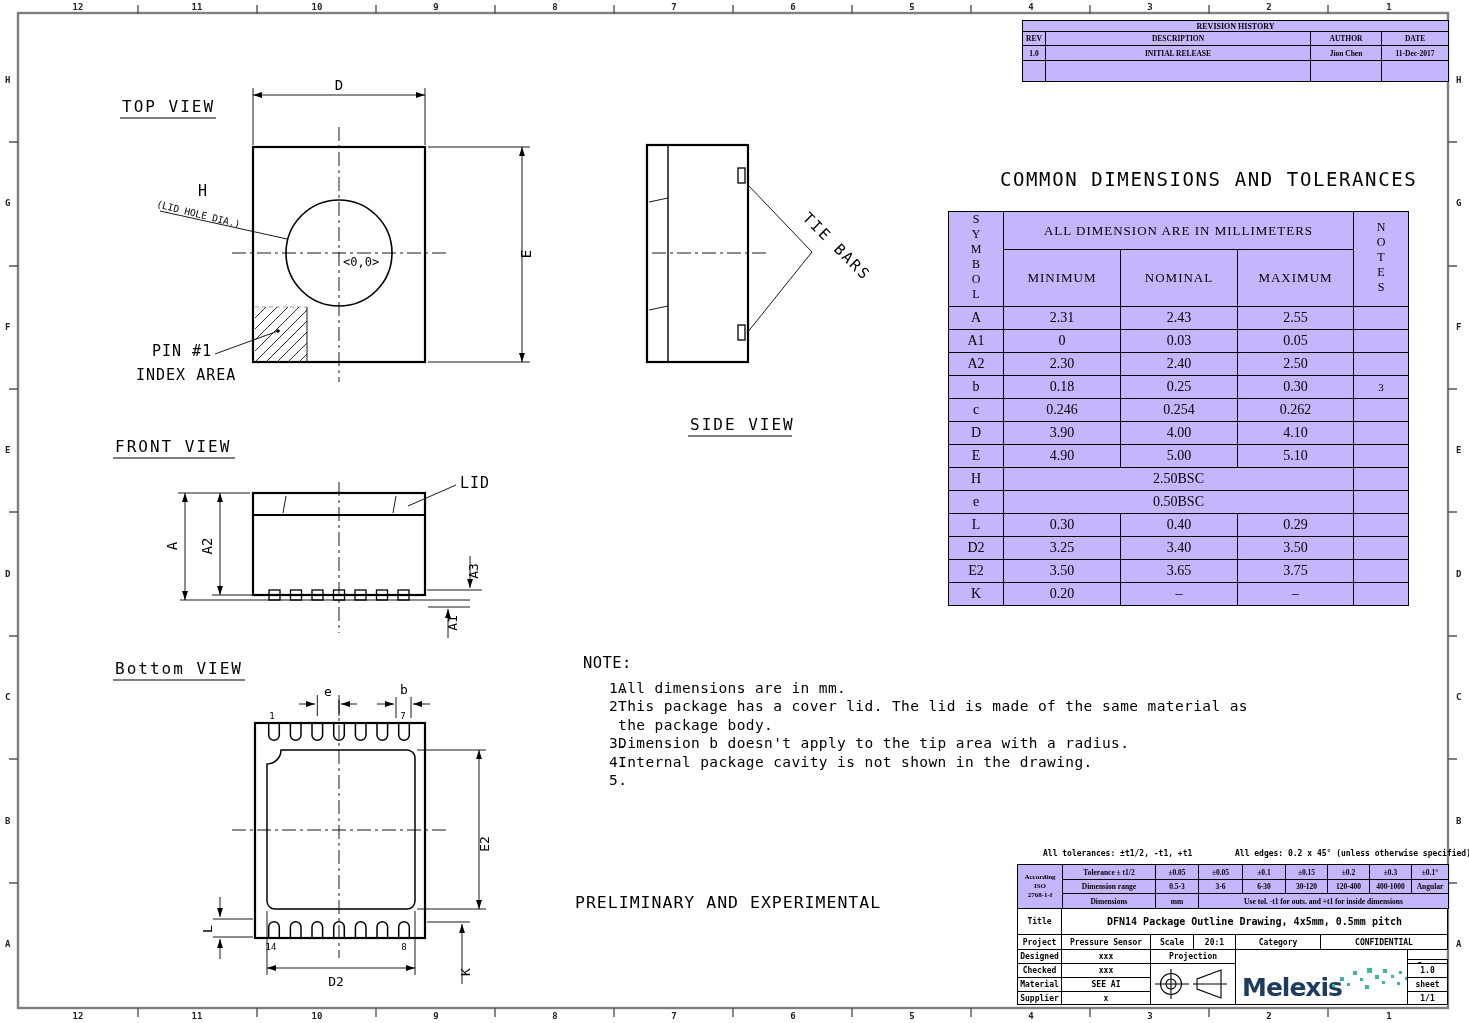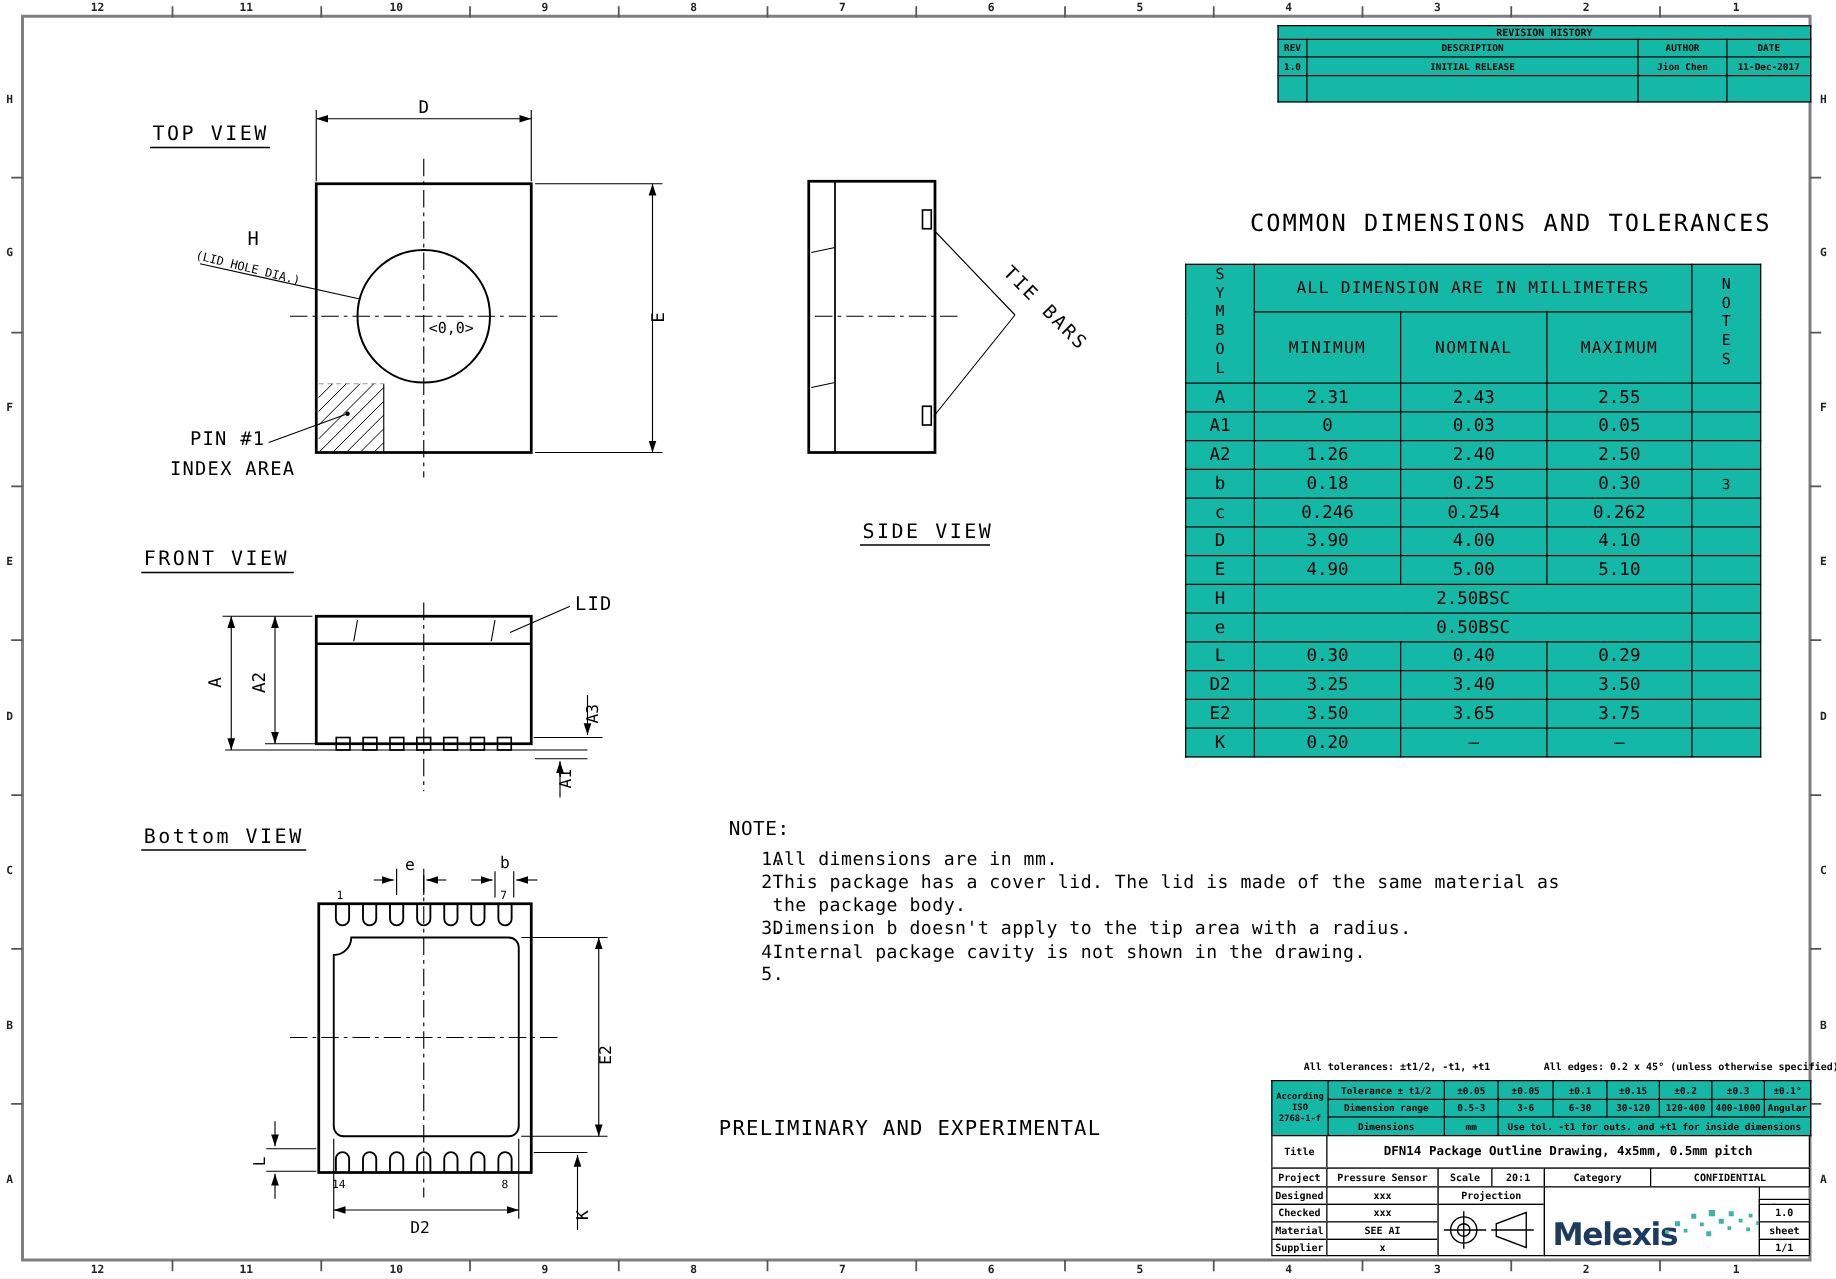--- a/index.html
+++ b/index.html
@@ -3,21 +3,21 @@
 <meta charset="utf-8">
 <style>
   html,body{margin:0;padding:0;background:#e8e8e8;}
   .sheet{position:relative;width:1469px;height:1023px;background:#ffffff;overflow:hidden;
          font-family:"DejaVu Sans Mono",monospace;color:#000;}
   svg{position:absolute;left:0;top:0;}
   .svgt{font-family:"DejaVu Sans Mono",monospace;fill:#000;}
   .gridlab{position:absolute;font-size:9px;font-weight:bold;color:#222;transform:translate(-50%,0);}
   .gridlab.side{transform:translate(0,-50%);}
   
-  table{border-collapse:collapse;table-layout:fixed;background:#14b8a6;}
+  table{border-collapse:collapse;table-layout:fixed;background:#c4b5fd;font-family:Liberation Serif, serif;}
   td,th{border:1px solid #000;padding:0;text-align:center;vertical-align:middle;overflow:hidden;white-space:nowrap;}
   .dimtbl{position:absolute;left:948px;top:211px;width:460px;font-size:14px;}
   .dimtbl .hdr{font-size:13px;letter-spacing:1px;}
   .vert{writing-mode:vertical-lr;text-orientation:upright;letter-spacing:1px;font-size:12px;line-height:1;display:inline-block;}
   .revtbl{position:absolute;left:1022px;top:20px;width:426px;font-size:7.5px;font-weight:bold;}
   .toltbl{position:absolute;left:1017px;top:864px;width:431px;font-size:7.5px;font-weight:bold;}
   .tolnote{position:absolute;top:849px;font-size:8px;font-weight:bold;white-space:nowrap;}
   .heading{position:absolute;left:1000px;top:168px;font-size:19px;letter-spacing:1.6px;white-space:nowrap;}
   .wm{position:absolute;font-size:16.5px;letter-spacing:1px;white-space:nowrap;}
   
@@ -303,21 +303,21 @@
         </tr>
     <tr style="height:23px">
           <td>A1</td>
           <td>0</td>
           <td>0.03</td>
           <td>0.05</td>
           <td></td>
         </tr>
     <tr style="height:23px">
           <td>A2</td>
-          <td>1.26</td>
+          <td>2.30</td>
           <td>2.40</td>
           <td>2.50</td>
           <td></td>
         </tr>
     <tr style="height:23px">
           <td>b</td>
           <td>0.18</td>
           <td>0.25</td>
           <td>0.30</td>
           <td style="font-size:11px">3</td>

